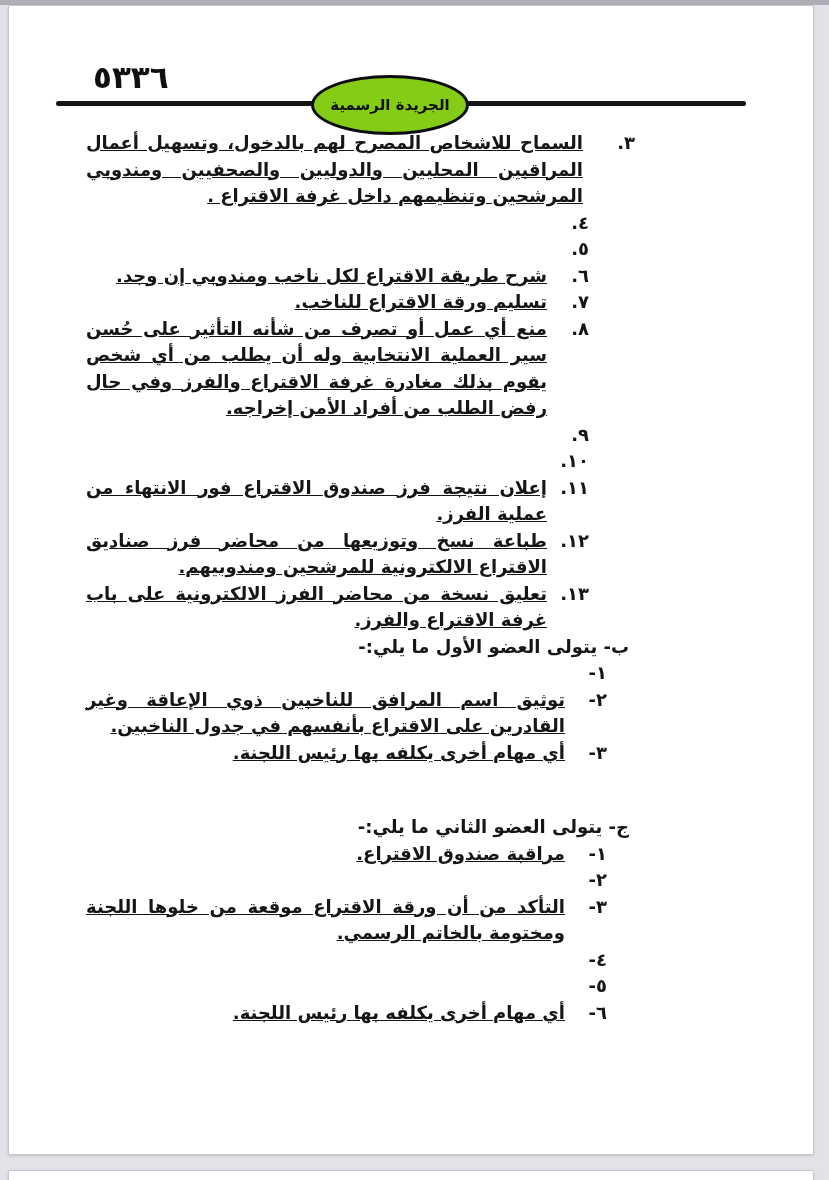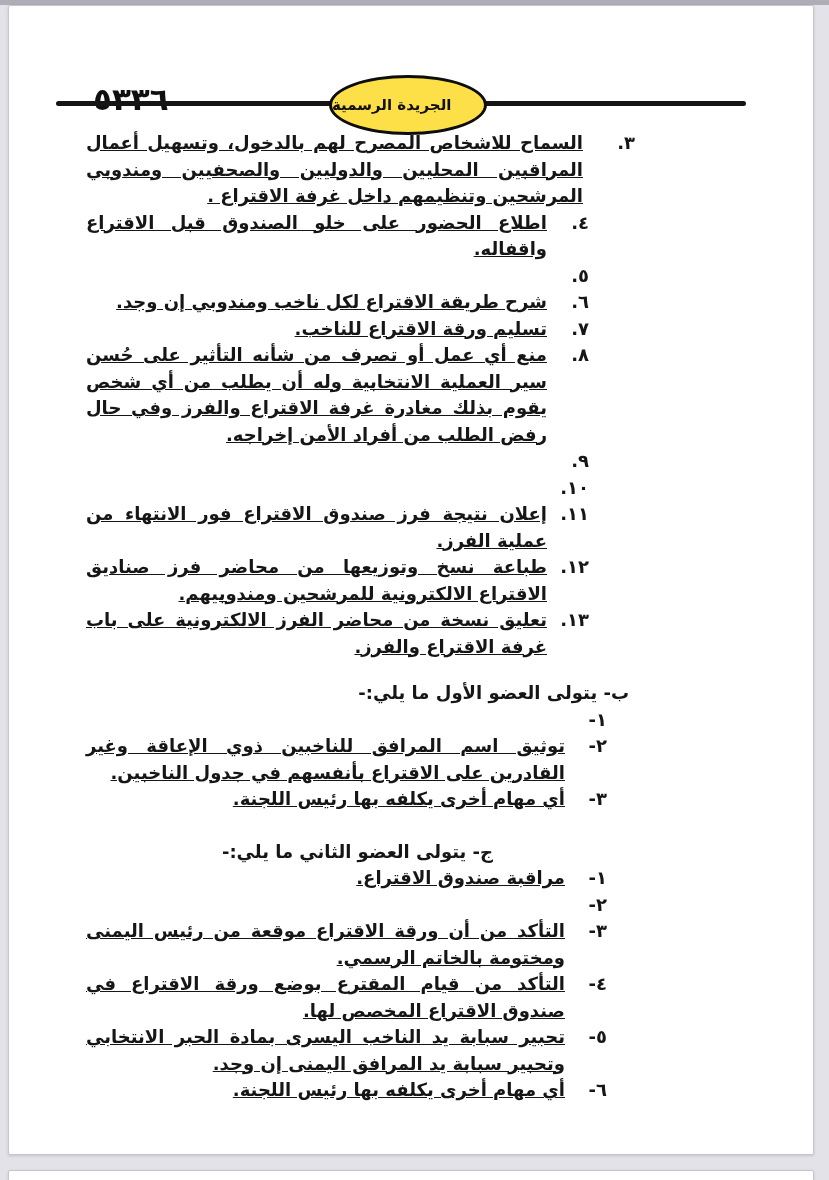--- a/index.html
+++ b/index.html
@@ -10,45 +10,45 @@
   }
   .top-strip{position:absolute;left:0;top:0;width:829px;height:5px;background:#aeaeb6;}
   .page{
     position:absolute;background:#ffffff;border:1px solid #c6c6ce;border-radius:2px;
     box-shadow:0 1px 3px rgba(0,0,0,.14);
   }
   .page.first{left:8px;top:5px;width:804px;height:1148px;}
   .page.second{left:8px;top:1170px;width:804px;height:12px;}
   
   .pageno{
-    position:absolute;left:84px;top:75px;
+    position:absolute;left:84px;top:53px;
     font-size:31px;font-weight:bold;color:#101010;letter-spacing:2px;
   }
   .rule{position:absolute;left:47px;top:95px;width:690px;height:5px;background:#151515;border-radius:3px;}
   .banner{
-    position:absolute;left:320px;top:69px;width:152px;height:54px;
-    background:#fde047;border:3.5px solid #0d0d0d;border-radius:50%;
-    display:flex;align-items:center;justify-content:flex-start;z-index:2;
+    position:absolute;left:302px;top:69px;width:152px;height:54px;
+    background:#84cc16;border:3.5px solid #0d0d0d;border-radius:50%;
+    display:flex;align-items:center;justify-content:center;z-index:2;
   }
   .banner span{font-size:15px;font-weight:bold;color:#111;}
   
   .content{
     position:absolute;left:77px;top:124px;width:549px;
     direction:rtl;text-align:right;
     font-size:18px;font-weight:bold;color:#161616;line-height:26.5px;
   }
   .item{display:flex;}
   .item .num{flex:0 0 52px;white-space:nowrap;}
   .item .txt{flex:1;text-align:justify;text-decoration:underline;}
   .item.lvl2{padding-right:46px;}
   .item.lvl2 .num{flex:0 0 42px;}
   .item.sub{padding-right:28px;}
   .item.sub .num{flex:0 0 42px;}
-  .sec-heading{padding-right:6px;margin-top:20px;}
-  .sec-heading.gap{margin-top:26px;text-align:center;}
+  .sec-heading{padding-right:6px;margin-top:0;}
+  .sec-heading.gap{margin-top:48px;}
 </style>
 </head>
 <body>
 
 <div class="top-strip"></div>
 
 <div class="page first">
   <div class="pageno">٥٣٣٦</div>
   <div class="rule"></div>
   <div class="banner">
@@ -56,21 +56,20 @@
   </div>
 
   <div class="content" dir="rtl">
     <div id="list-a">
         <div class="item lvl1">
     <span class="num">٣.</span>
     <span class="txt">السماح للاشخاص المصرح لهم بالدخول، وتسهيل أعمال المراقبين المحليين والدوليين والصحفيين ومندوبي المرشحين وتنظيمهم داخل غرفة الاقتراع .</span>
   </div>
         <div class="item lvl2">
     <span class="num">٤.</span>
-    <span class="txt">اطلاع الحضور على خلو الصندوق قبل الاقتراع واقفاله.</span>
   </div>
         <div class="item lvl2">
     <span class="num">٥.</span>
   </div>
         <div class="item lvl2">
     <span class="num">٦.</span>
     <span class="txt">شرح طريقة الاقتراع لكل ناخب ومندوبي إن وجد.</span>
   </div>
         <div class="item lvl2">
     <span class="num">٧.</span>
@@ -117,29 +116,27 @@
     <div id="list-c">
         <div class="item sub">
     <span class="num">١-</span>
     <span class="txt">مراقبة صندوق الاقتراع.</span>
   </div>
         <div class="item sub">
     <span class="num">٢-</span>
   </div>
         <div class="item sub">
     <span class="num">٣-</span>
-    <span class="txt">التأكد من أن ورقة الاقتراع موقعة من رئيس اليمنى ومختومة بالخاتم الرسمي.</span>
+    <span class="txt">التأكد من أن ورقة الاقتراع موقعة من خلوها اللجنة ومختومة بالخاتم الرسمي.</span>
   </div>
         <div class="item sub">
     <span class="num">٤-</span>
-    <span class="txt">التأكد من قيام المقترع بوضع ورقة الاقتراع في صندوق الاقتراع المخصص لها.</span>
   </div>
         <div class="item sub">
     <span class="num">٥-</span>
-    <span class="txt">تحبير سبابة يد الناخب اليسرى بمادة الحبر الانتخابي وتحبير سبابة يد المرافق اليمنى إن وجد.</span>
   </div>
         <div class="item sub">
     <span class="num">٦-</span>
     <span class="txt">أي مهام أخرى يكلفه بها رئيس اللجنة.</span>
   </div>
       </div>
   </div>
 </div>
 
 <div class="page second"></div>

